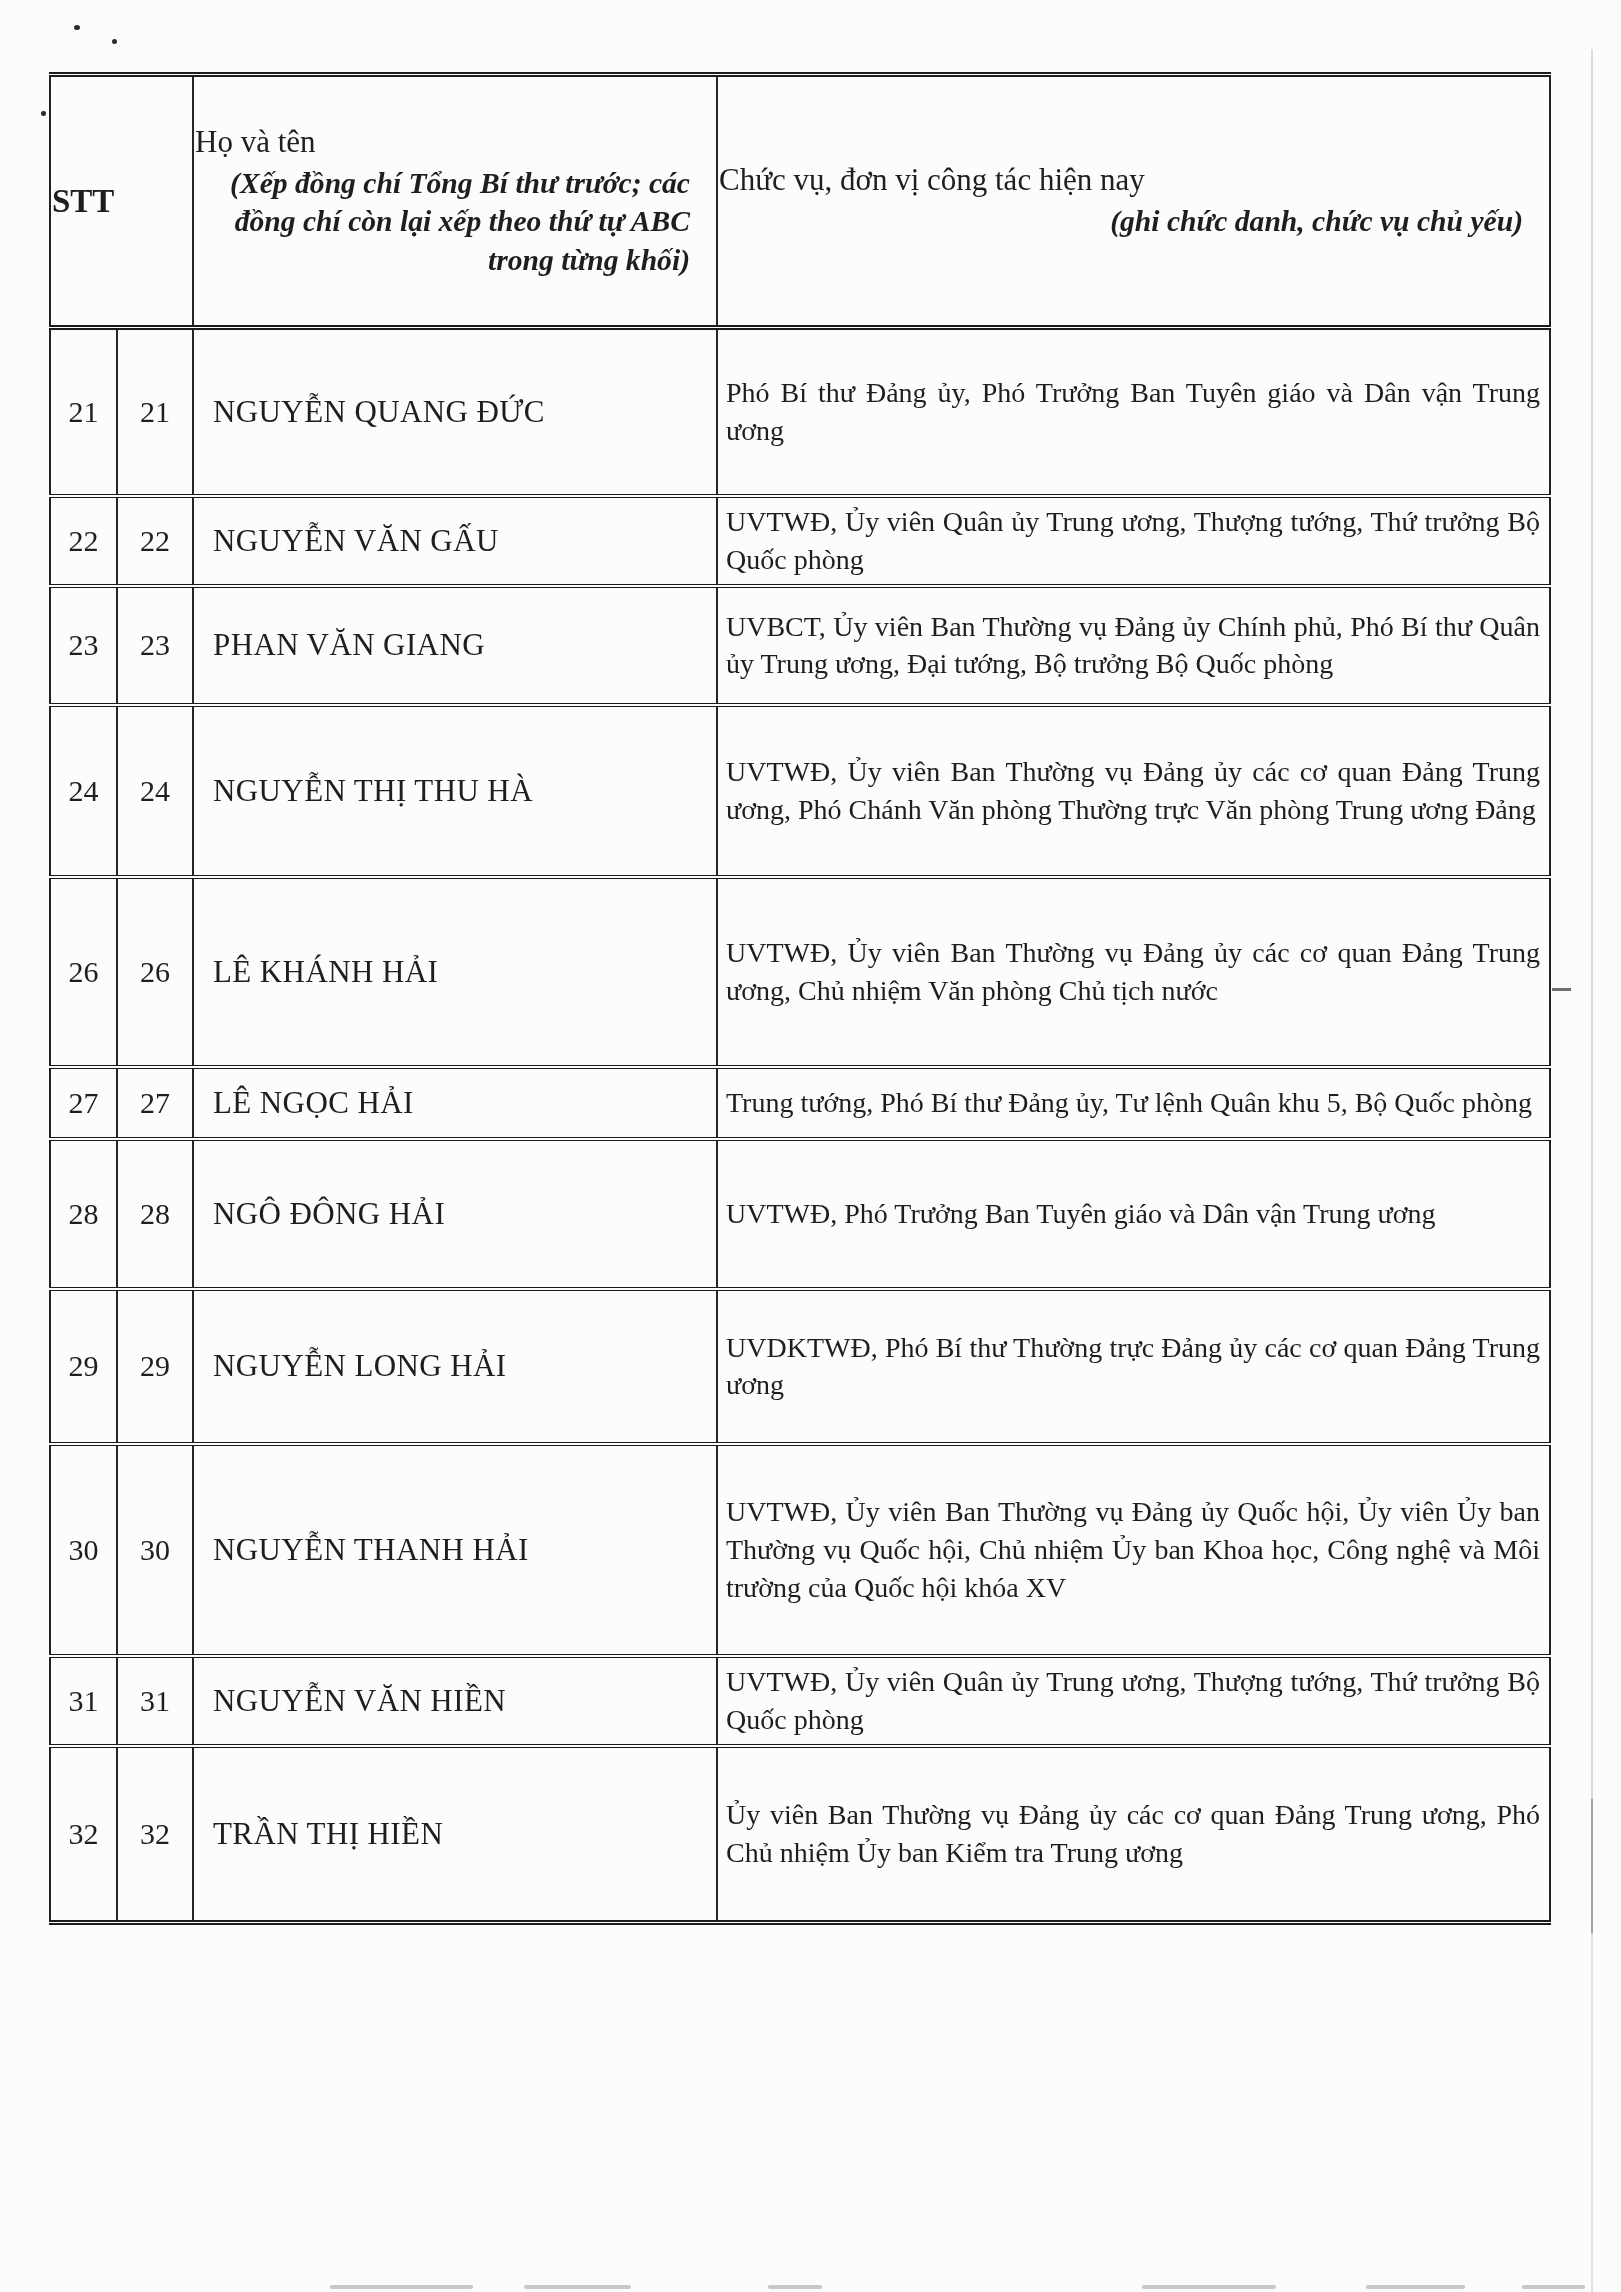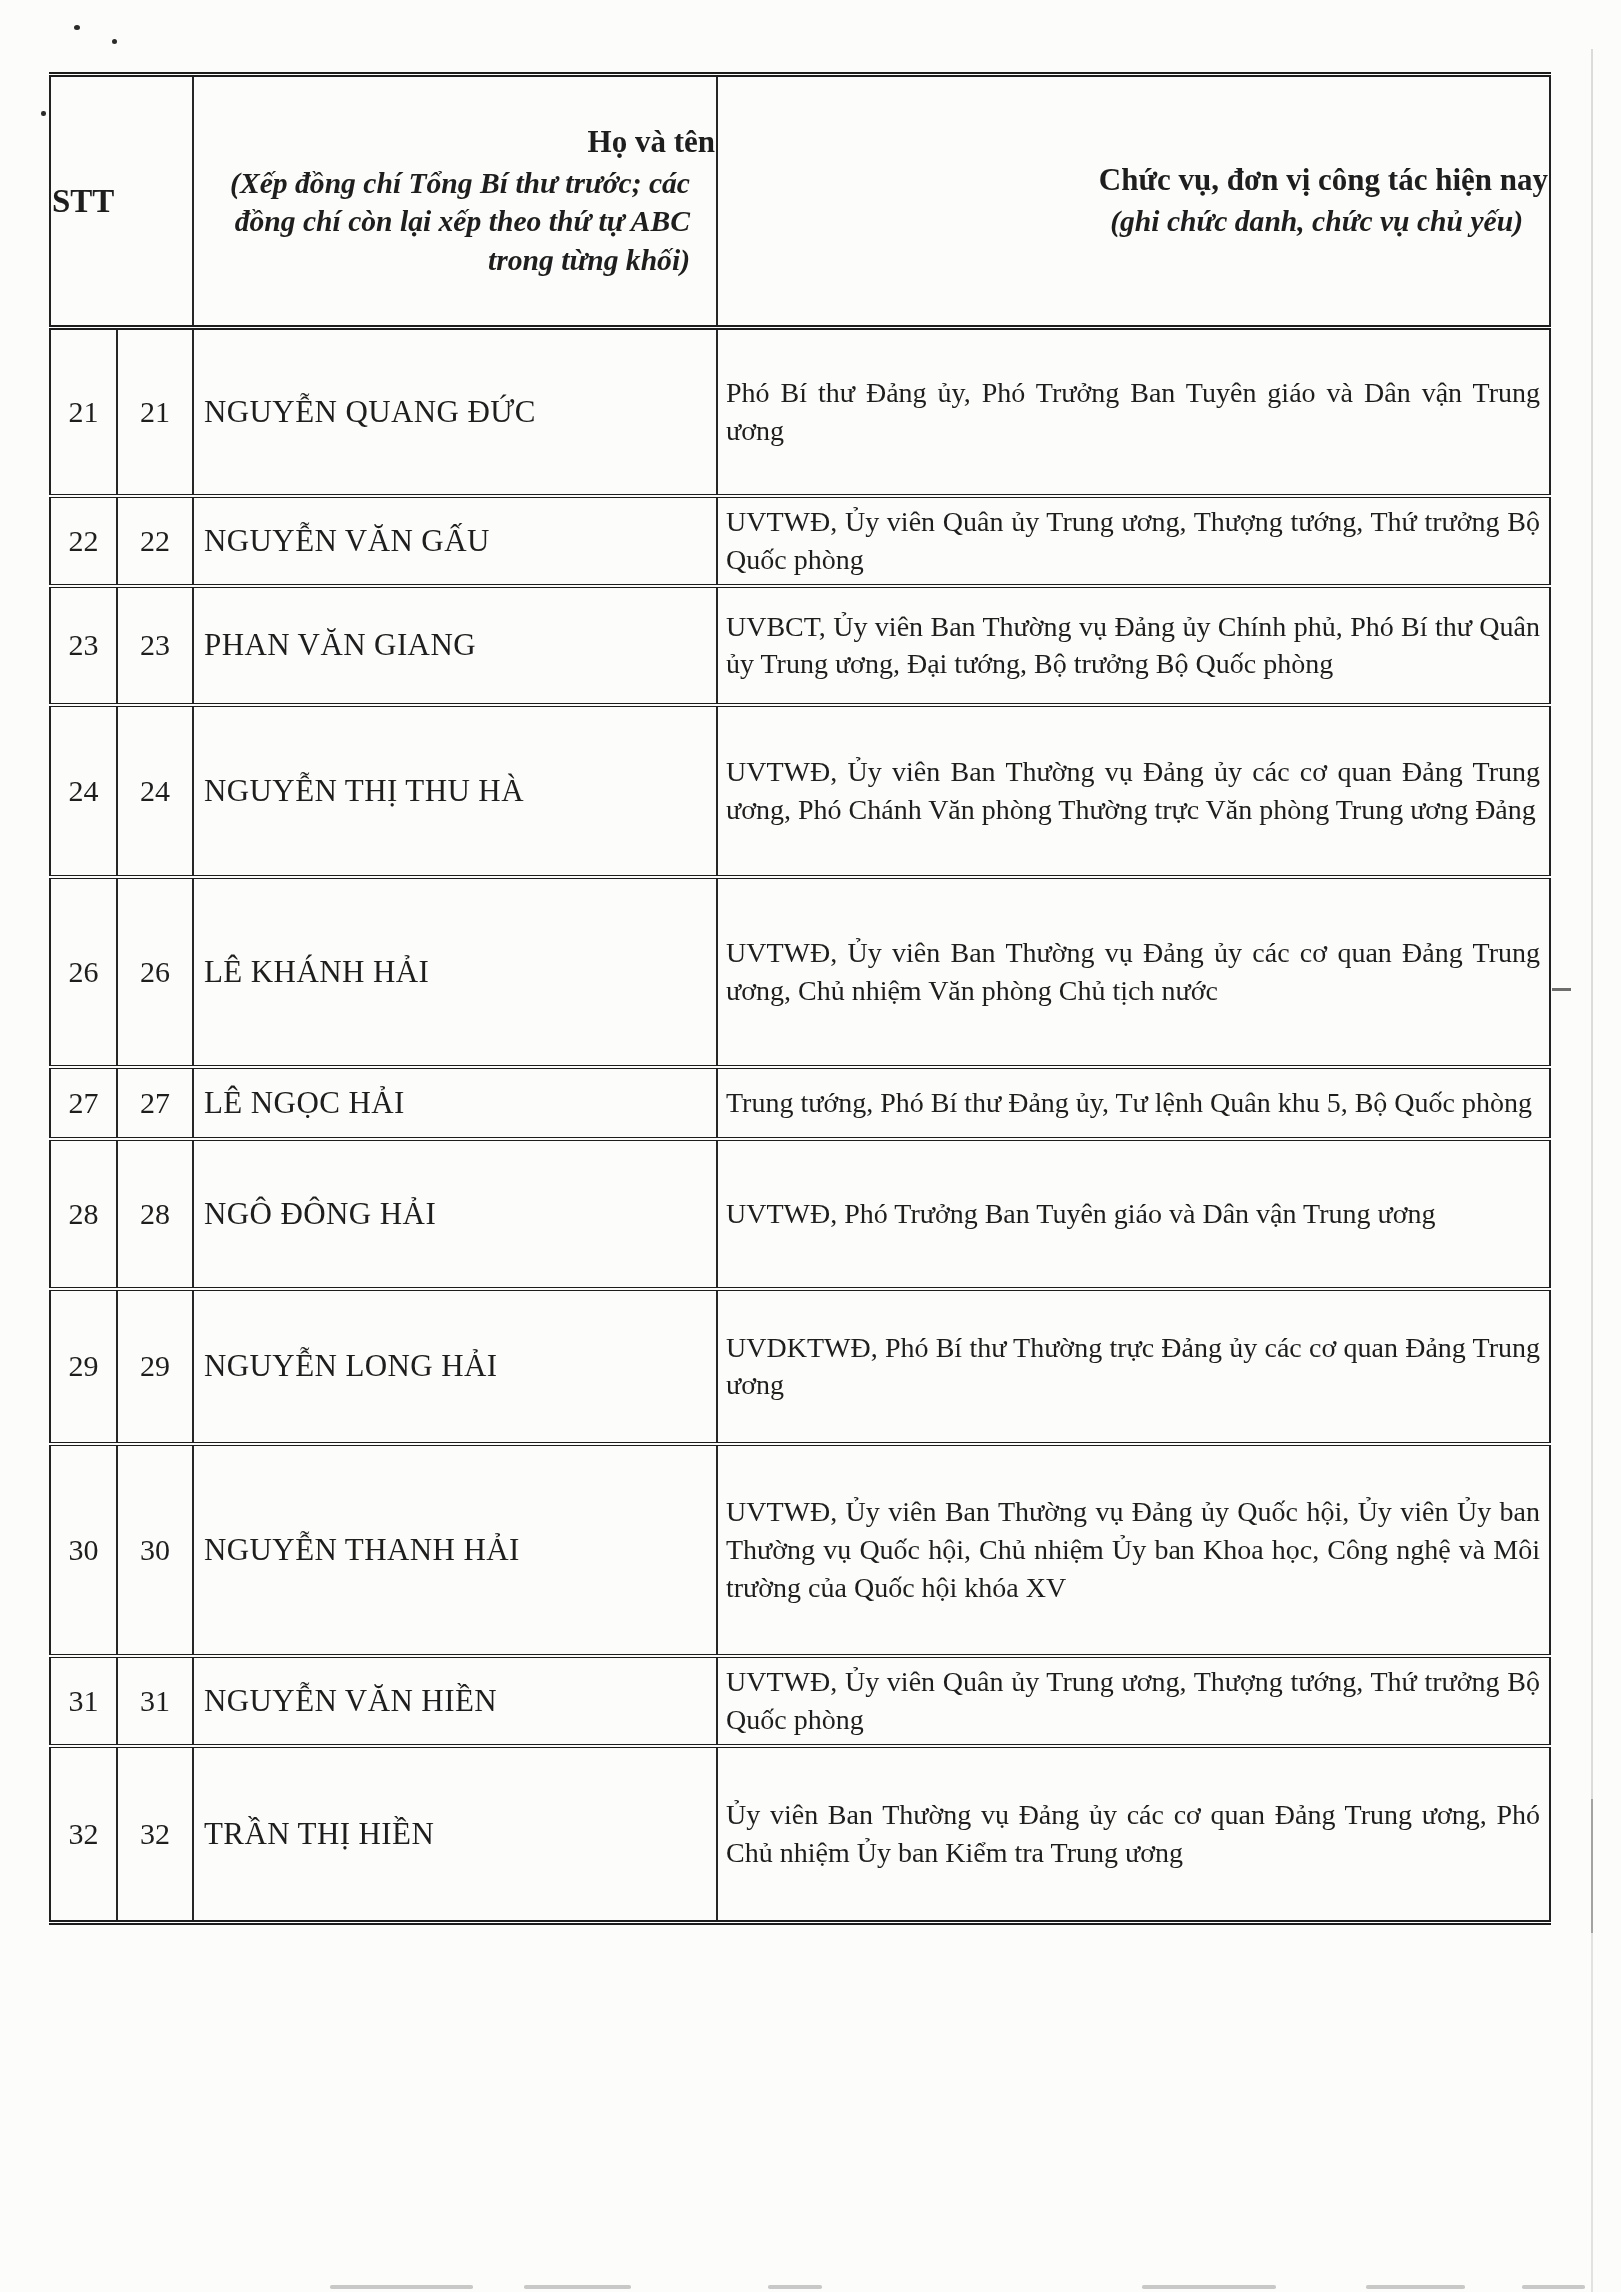--- a/index.html
+++ b/index.html
@@ -24,25 +24,25 @@
   table.roster col.c-pos{width:833px;}
   table.roster{border:2.2px solid #222;border-top:5.4px double #1c1c1c;border-bottom:5.4px double #1c1c1c;}
   th,td{border-right:2.2px solid #262626;vertical-align:middle;}
   th:last-child,td:last-child{border-right:none;}
   thead th{border-bottom:5.4px double #1c1c1c;}
   tbody td{border-bottom:4.5px double #1c1c1c;}
   tbody tr:last-child td{border-bottom:none;}
   
   thead tr{height:253px;}
   .h-stt{font-weight:bold;font-size:33px;text-align:left;}
-  .h-main{font-weight:bold;font-size:31px;text-align:right;line-height:1.25;}
+  .h-main{font-weight:normal;font-size:31px;text-align:left;line-height:1.25;}
   .h-note{font-style:italic;font-size:29.6px;text-align:right;line-height:1.3;margin-top:1.8px;padding:0 25px;}
   
   td.num{font-size:30px;text-align:center;}
-  td.name{font-size:31px;padding-left:10px;letter-spacing:0.4px;white-space:nowrap;overflow:hidden;}
+  td.name{font-size:31px;padding-left:19px;letter-spacing:0.4px;white-space:nowrap;overflow:hidden;}
   td.pos{font-size:28px;line-height:1.35;text-align:justify;padding:5.4px 9px 5.4px 8px;}
   
   .speck{position:absolute;background:#2b2b2b;border-radius:50%;}
   .faint-vline{
     position:absolute;left:1591px;top:49px;width:1.8px;height:2243px;
     background:linear-gradient(#9a9a9a55 0 78%, #55555588 78% 84%, #9a9a9a44 84% 100%);
   }
   .dash-artifact{position:absolute;left:1552px;top:988px;width:19px;height:2.7px;background:#4a4a4a;opacity:.8;}
   .bottom-smudge{position:absolute;top:2285px;height:3.6px;background:#8a8a8a;opacity:.45;border-radius:1.8px;}
   .bs1{left:330px;width:143px;}

